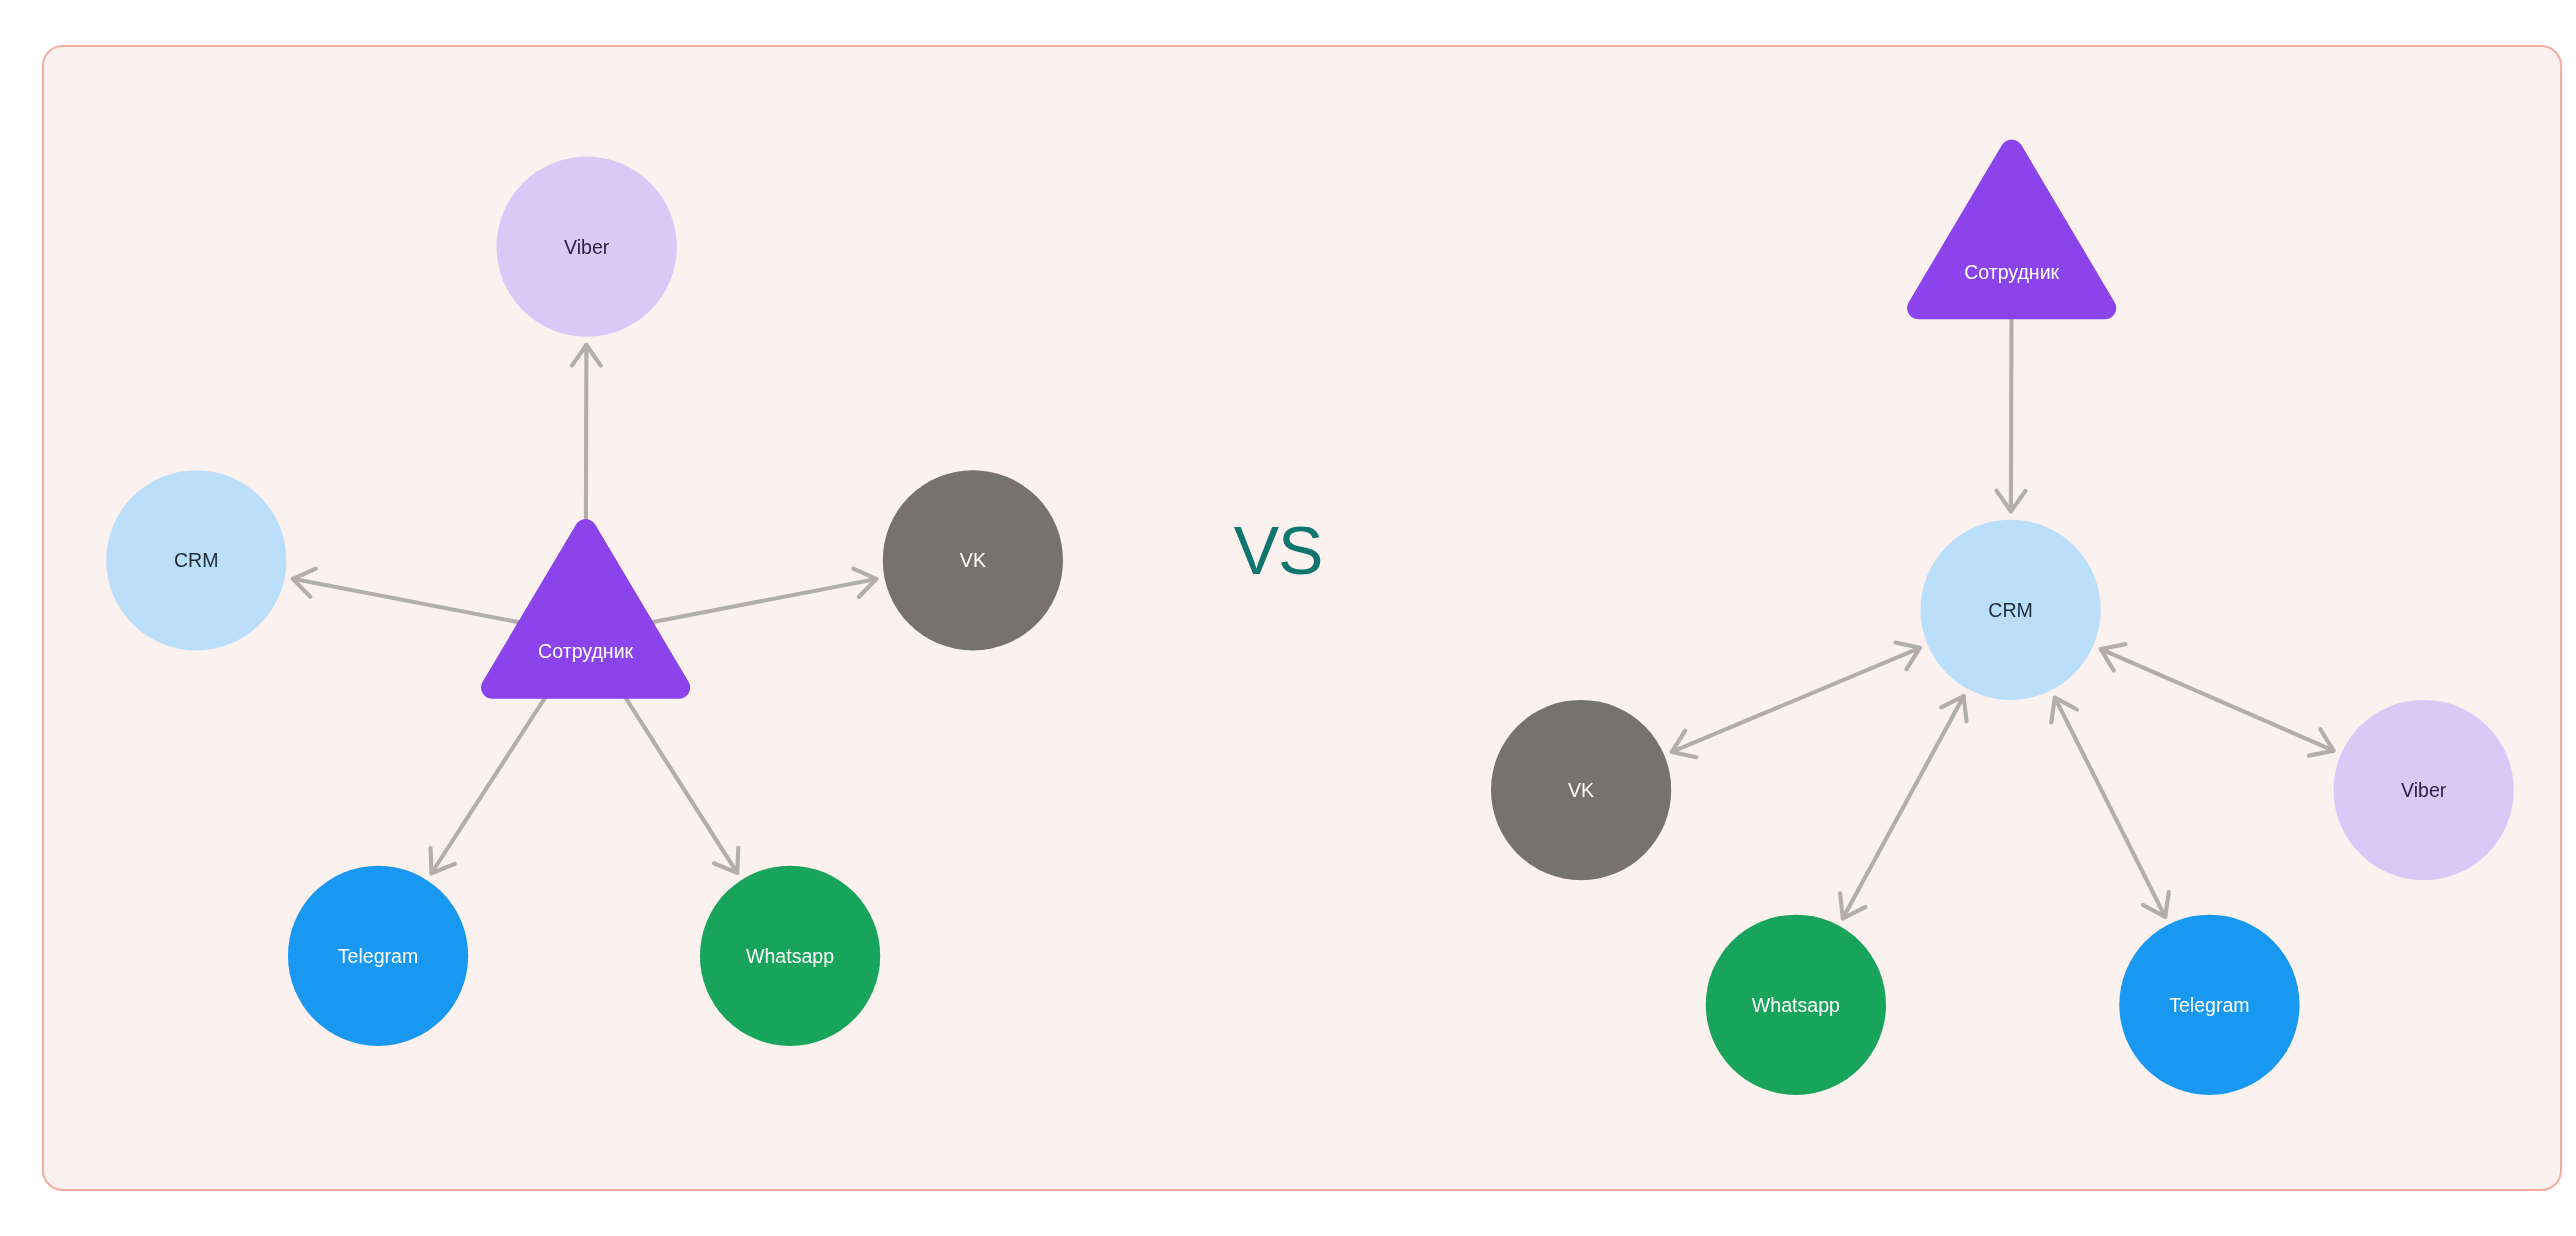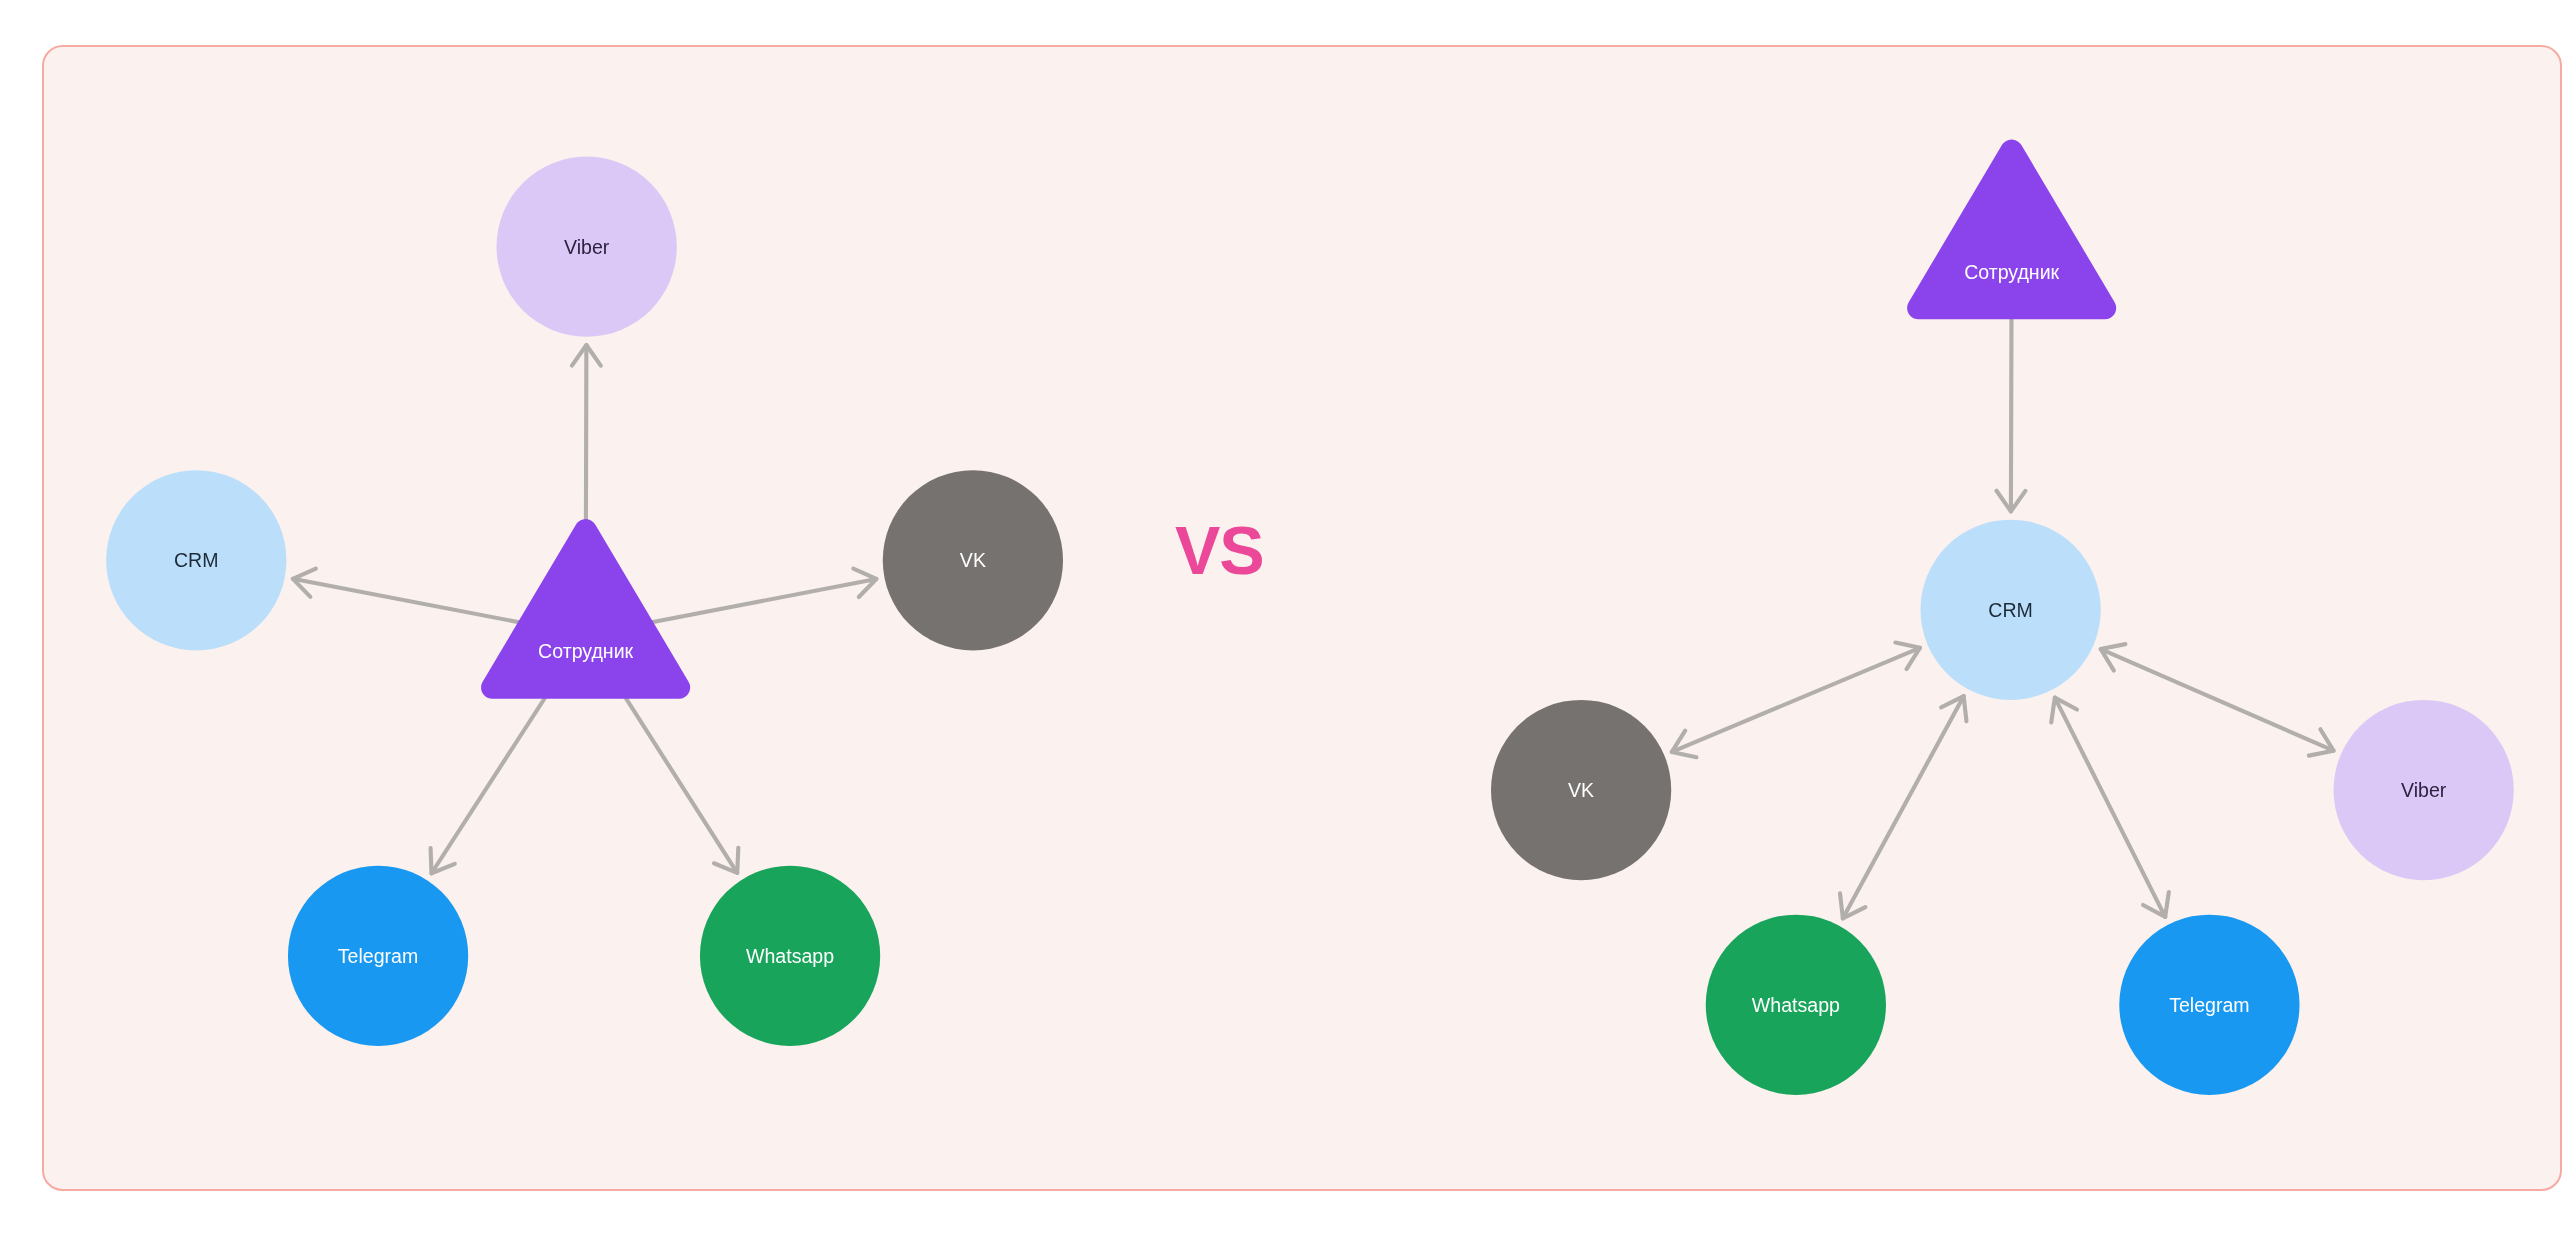--- a/index.html
+++ b/index.html
@@ -25,25 +25,26 @@
     left: 0;
     top: 0;
     width: 2605px;
     height: 1236px;
   }
   #vs {
     position: absolute;
     left: 1175px;
     top: 516px;
     width: 206px;
+    text-align: center;
     font-size: 68px;
     line-height: 1;
-    font-weight: 700;
+    font-weight: 400;
     letter-spacing: -1px;
-    color: #ec4899;
+    color: #0f766e;
   }
 </style>
 </head>
 <body>
 
 <div id="board"></div>
 
 <svg id="diagram" viewBox="0 0 5056 2400" xmlns="http://www.w3.org/2000/svg">
     <defs>
       <marker id="arrowhead" markerUnits="userSpaceOnUse" markerWidth="120" markerHeight="120" viewBox="-60 -60 120 120" refX="0" refY="0" orient="auto-start-reverse">

